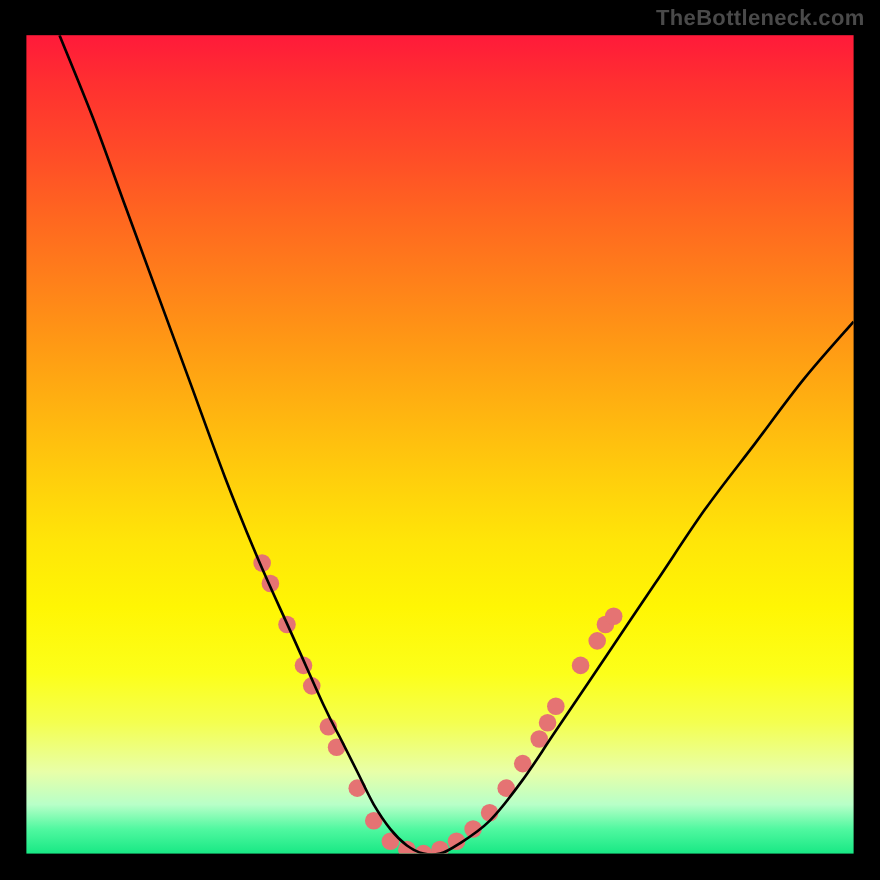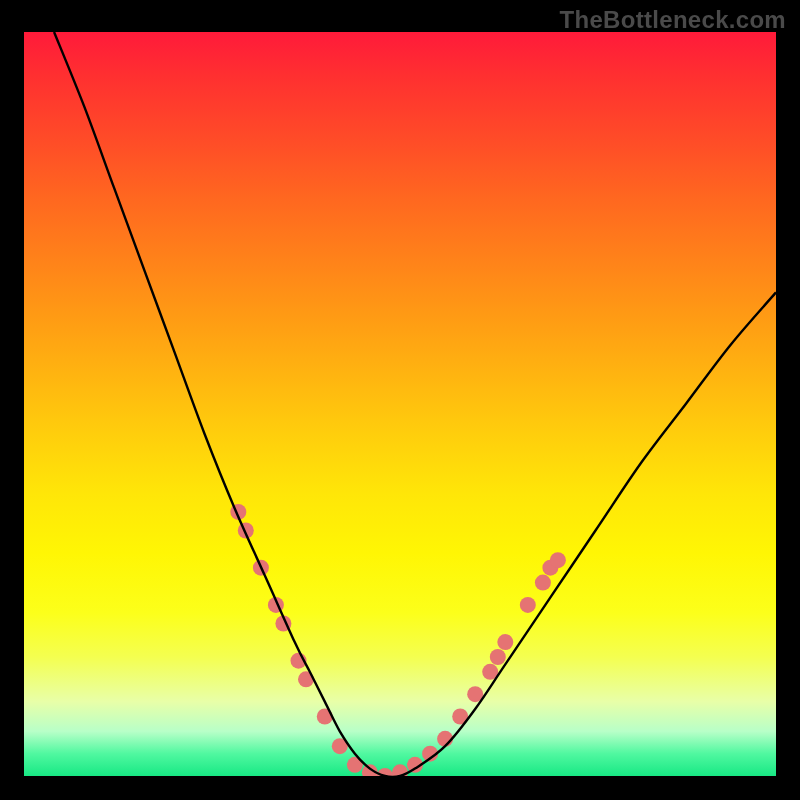--- a/index.html
+++ b/index.html
@@ -35,21 +35,21 @@
       #b8ffc8 94%,
       #50f8a0 97%,
       #18e884 100%
     );
   }
   .watermark {
     position: absolute;
     top: 6px;
     right: 14px;
     color: #4a4a4a;
-    font-size: 24px;
+    font-size: 20px;
     font-weight: bold;
     letter-spacing: 0.3px;
     z-index: 20;
   }
   svg.curve {
     position: absolute;
     left: 24px;
     top: 32px;
     width: 752px;
     height: 744px;

